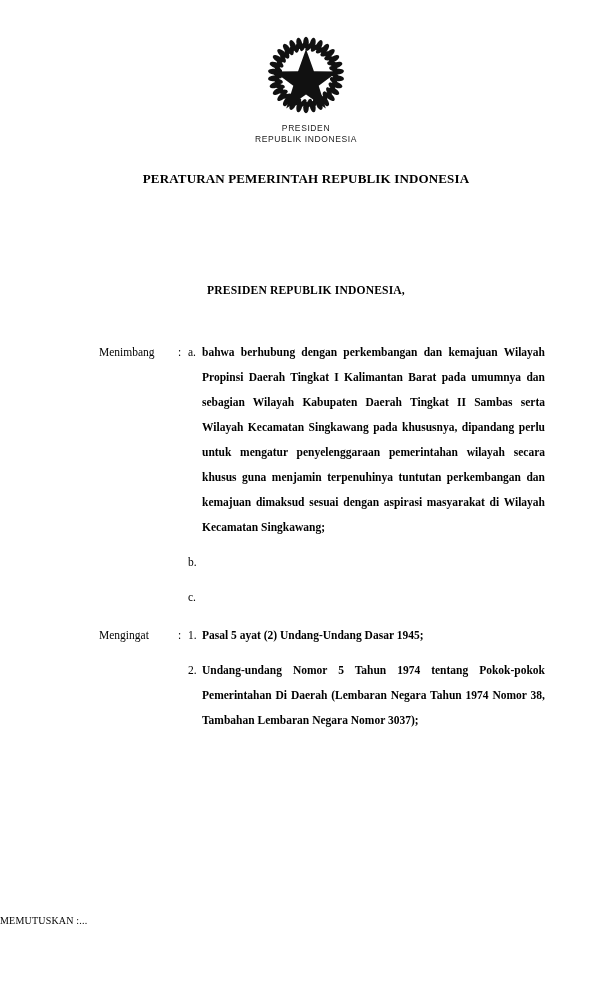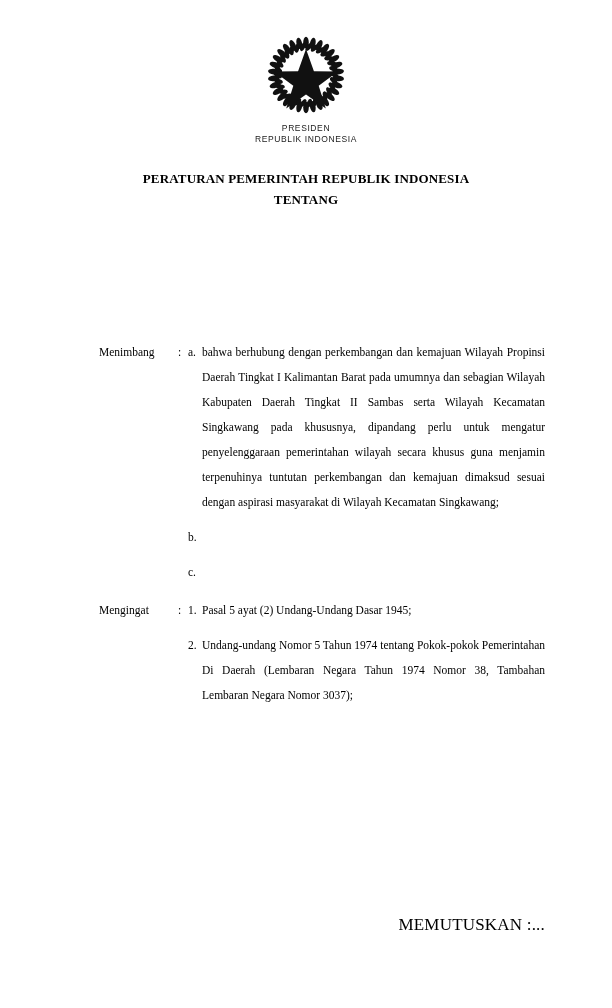--- a/index.html
+++ b/index.html
@@ -113,33 +113,33 @@
     width: 14px;
     font-size: 11.5px;
     line-height: 25px;
   }
   .row-text {
     font-size: 11.5px;
     line-height: 25px;
     text-align: justify;
     text-justify: inter-word;
     hyphens: none;
+    font-weight: bold;
   }
   .row-text.no-justify {
     text-align: left;
   }
 
   
   .footer-line {
     position: absolute;
     top: 915px;
     left: 0;
     width: 545px;
-    text-align: right;
-    font-size: 17px;
+    font-size: 10px;
     letter-spacing: 0.2px;
   }
 </style>
 </head>
 <body>
 
 <div class="page">
 
   <div class="emblem-block">
     <svg class="emblem" width="96" height="90" viewBox="0 0 100 100">
@@ -279,23 +279,23 @@
       </g>
     </svg>
     <div class="emblem-caption">
       <div>PRESIDEN</div>
       <div>REPUBLIK INDONESIA</div>
     </div>
   </div>
 
   <div class="title-block">
     <div class="title-line">PERATURAN PEMERINTAH REPUBLIK INDONESIA</div>
-    <div class="title-line">TENTANG</div>
   </div>
 
+  <div class="president-line">PRESIDEN REPUBLIK INDONESIA,</div>
 
   <div class="body-block">
 
     <div class="clause-group">
       <div class="clause-row">
         <span class="row-label">Menimbang</span>
         <span class="row-colon">:</span>
         <span class="row-marker">a.</span>
         <div class="row-text">bahwa berhubung dengan perkembangan dan kemajuan Wilayah Propinsi Daerah Tingkat I Kalimantan Barat pada umumnya dan sebagian Wilayah Kabupaten Daerah Tingkat II Sambas serta Wilayah Kecamatan Singkawang pada khususnya, dipandang perlu untuk mengatur penyelenggaraan pemerintahan wilayah secara khusus guna menjamin terpenuhinya tuntutan perkembangan dan kemajuan dimaksud sesuai dengan aspirasi masyarakat di Wilayah Kecamatan Singkawang;</div>
       </div>

